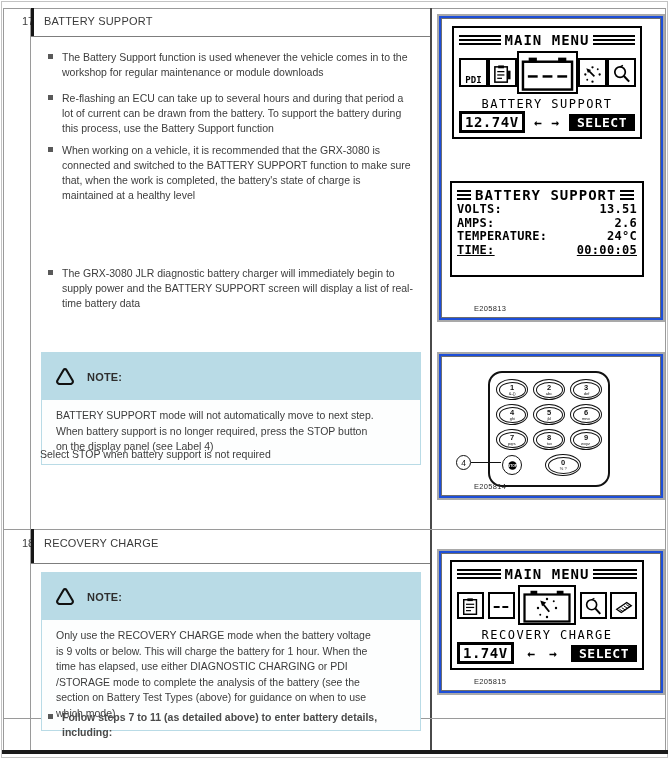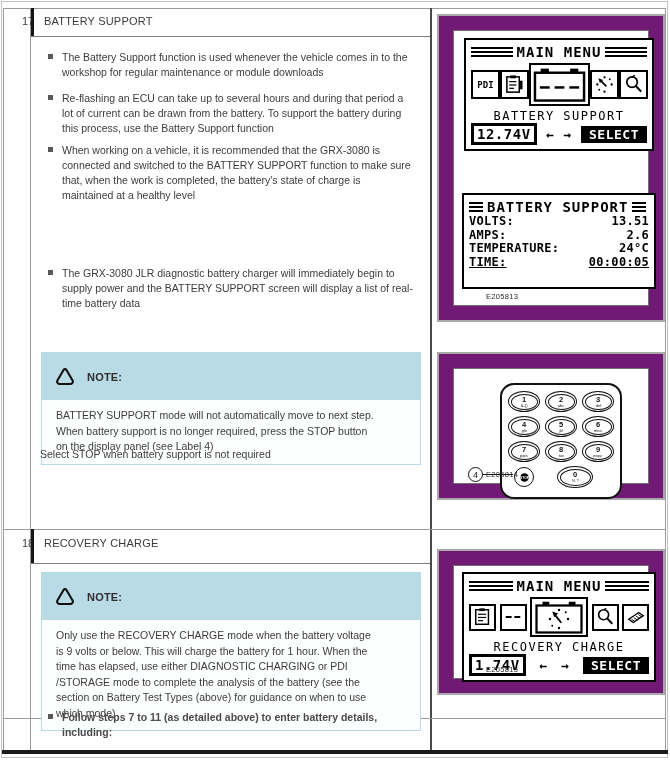--- a/index.html
+++ b/index.html
@@ -19,34 +19,34 @@
   .bullet .bt{font-size:10.5px;line-height:15px;white-space:pre-line;}
   .bullet.bold .bt{font-weight:bold;color:#4a4a4a;}
 
   .plain{position:absolute;font-size:10.5px;line-height:15px;}
 
   .note{position:absolute;background:#fdfefe;border:1px solid #b9dbe6;width:380px;box-sizing:border-box;}
   .note-h{background:#b9dbe6;height:15px;display:flex;align-items:center;gap:12px;padding:16px 13px;}
   .note-h .nlabel{font-weight:bold;font-size:11px;color:#2e2e2e;letter-spacing:0.2px;}
   .note-b{padding:8px 6px 9px 14px;font-size:10.5px;line-height:15.5px;white-space:pre-line;color:#3c3c3c;}
 
-  .fig{position:absolute;left:437px;width:228px;border:2px solid #a9a9a9;background:#701a75;
-       padding:14px;box-sizing:border-box;}
+  .fig{position:absolute;left:437px;width:228px;border:2px solid #a9a9a9;background:#1d4ed8;
+       padding:2px;box-sizing:border-box;}
   .fig-in{position:relative;border:1px solid #6e6e6e;background:#fff;height:100%;box-sizing:border-box;}
   .fig-label{position:absolute;left:4px;bottom:4px;font-size:7.5px;color:#2a2a2a;letter-spacing:0.3px;margin-left:28px;}
 
   .lcd{position:absolute;border:2px solid #000;background:#fff;box-sizing:border-box;
        padding:4px 5px;font-family:"DejaVu Sans Mono",monospace;color:#000;}
   .lcd-title{display:flex;align-items:center;gap:4px;}
   .tl{flex:1;display:flex;flex-direction:column;gap:2px;}
   .tl span{display:block;height:2px;background:#000;}
   .tl.fixed{flex:none;width:14px;}
   .tt{font-weight:bold;font-size:14px;letter-spacing:1px;white-space:nowrap;}
   .icons{display:flex;align-items:center;justify-content:space-between;margin-top:3px;}
-  .ib{border:2px solid #000;background:#fff;display:flex;align-items:center;justify-content:center;box-sizing:border-box;flex:none;}
+  .ib{border:2px solid #000;background:#fff;display:flex;align-items:flex-end;justify-content:center;box-sizing:border-box;flex:none;}
   .ib.sm{width:29px;height:29px;}
   .ib.lg{width:61px;height:43px;}
   .pdi-t{font-size:9px;font-weight:bold;font-family:"DejaVu Sans Mono",monospace;}
   .cap{text-align:center;font-size:12px;letter-spacing:1.5px;margin-top:3px;white-space:nowrap;}
   .status{display:flex;align-items:center;margin-top:0;}
   .volt{border:3px solid #000;font-weight:bold;font-size:14px;padding:0 3px;letter-spacing:0.5px;white-space:nowrap;}
   .arr{flex:1;display:flex;justify-content:space-evenly;font-weight:bold;font-size:13px;}
   .sel{background:#000;color:#fff;font-weight:bold;font-size:13px;padding:1px 8px;letter-spacing:0.5px;}
 
   .drow{display:flex;justify-content:space-between;font-size:12px;font-weight:bold;line-height:13.5px;letter-spacing:0.3px;gap:36px;}

